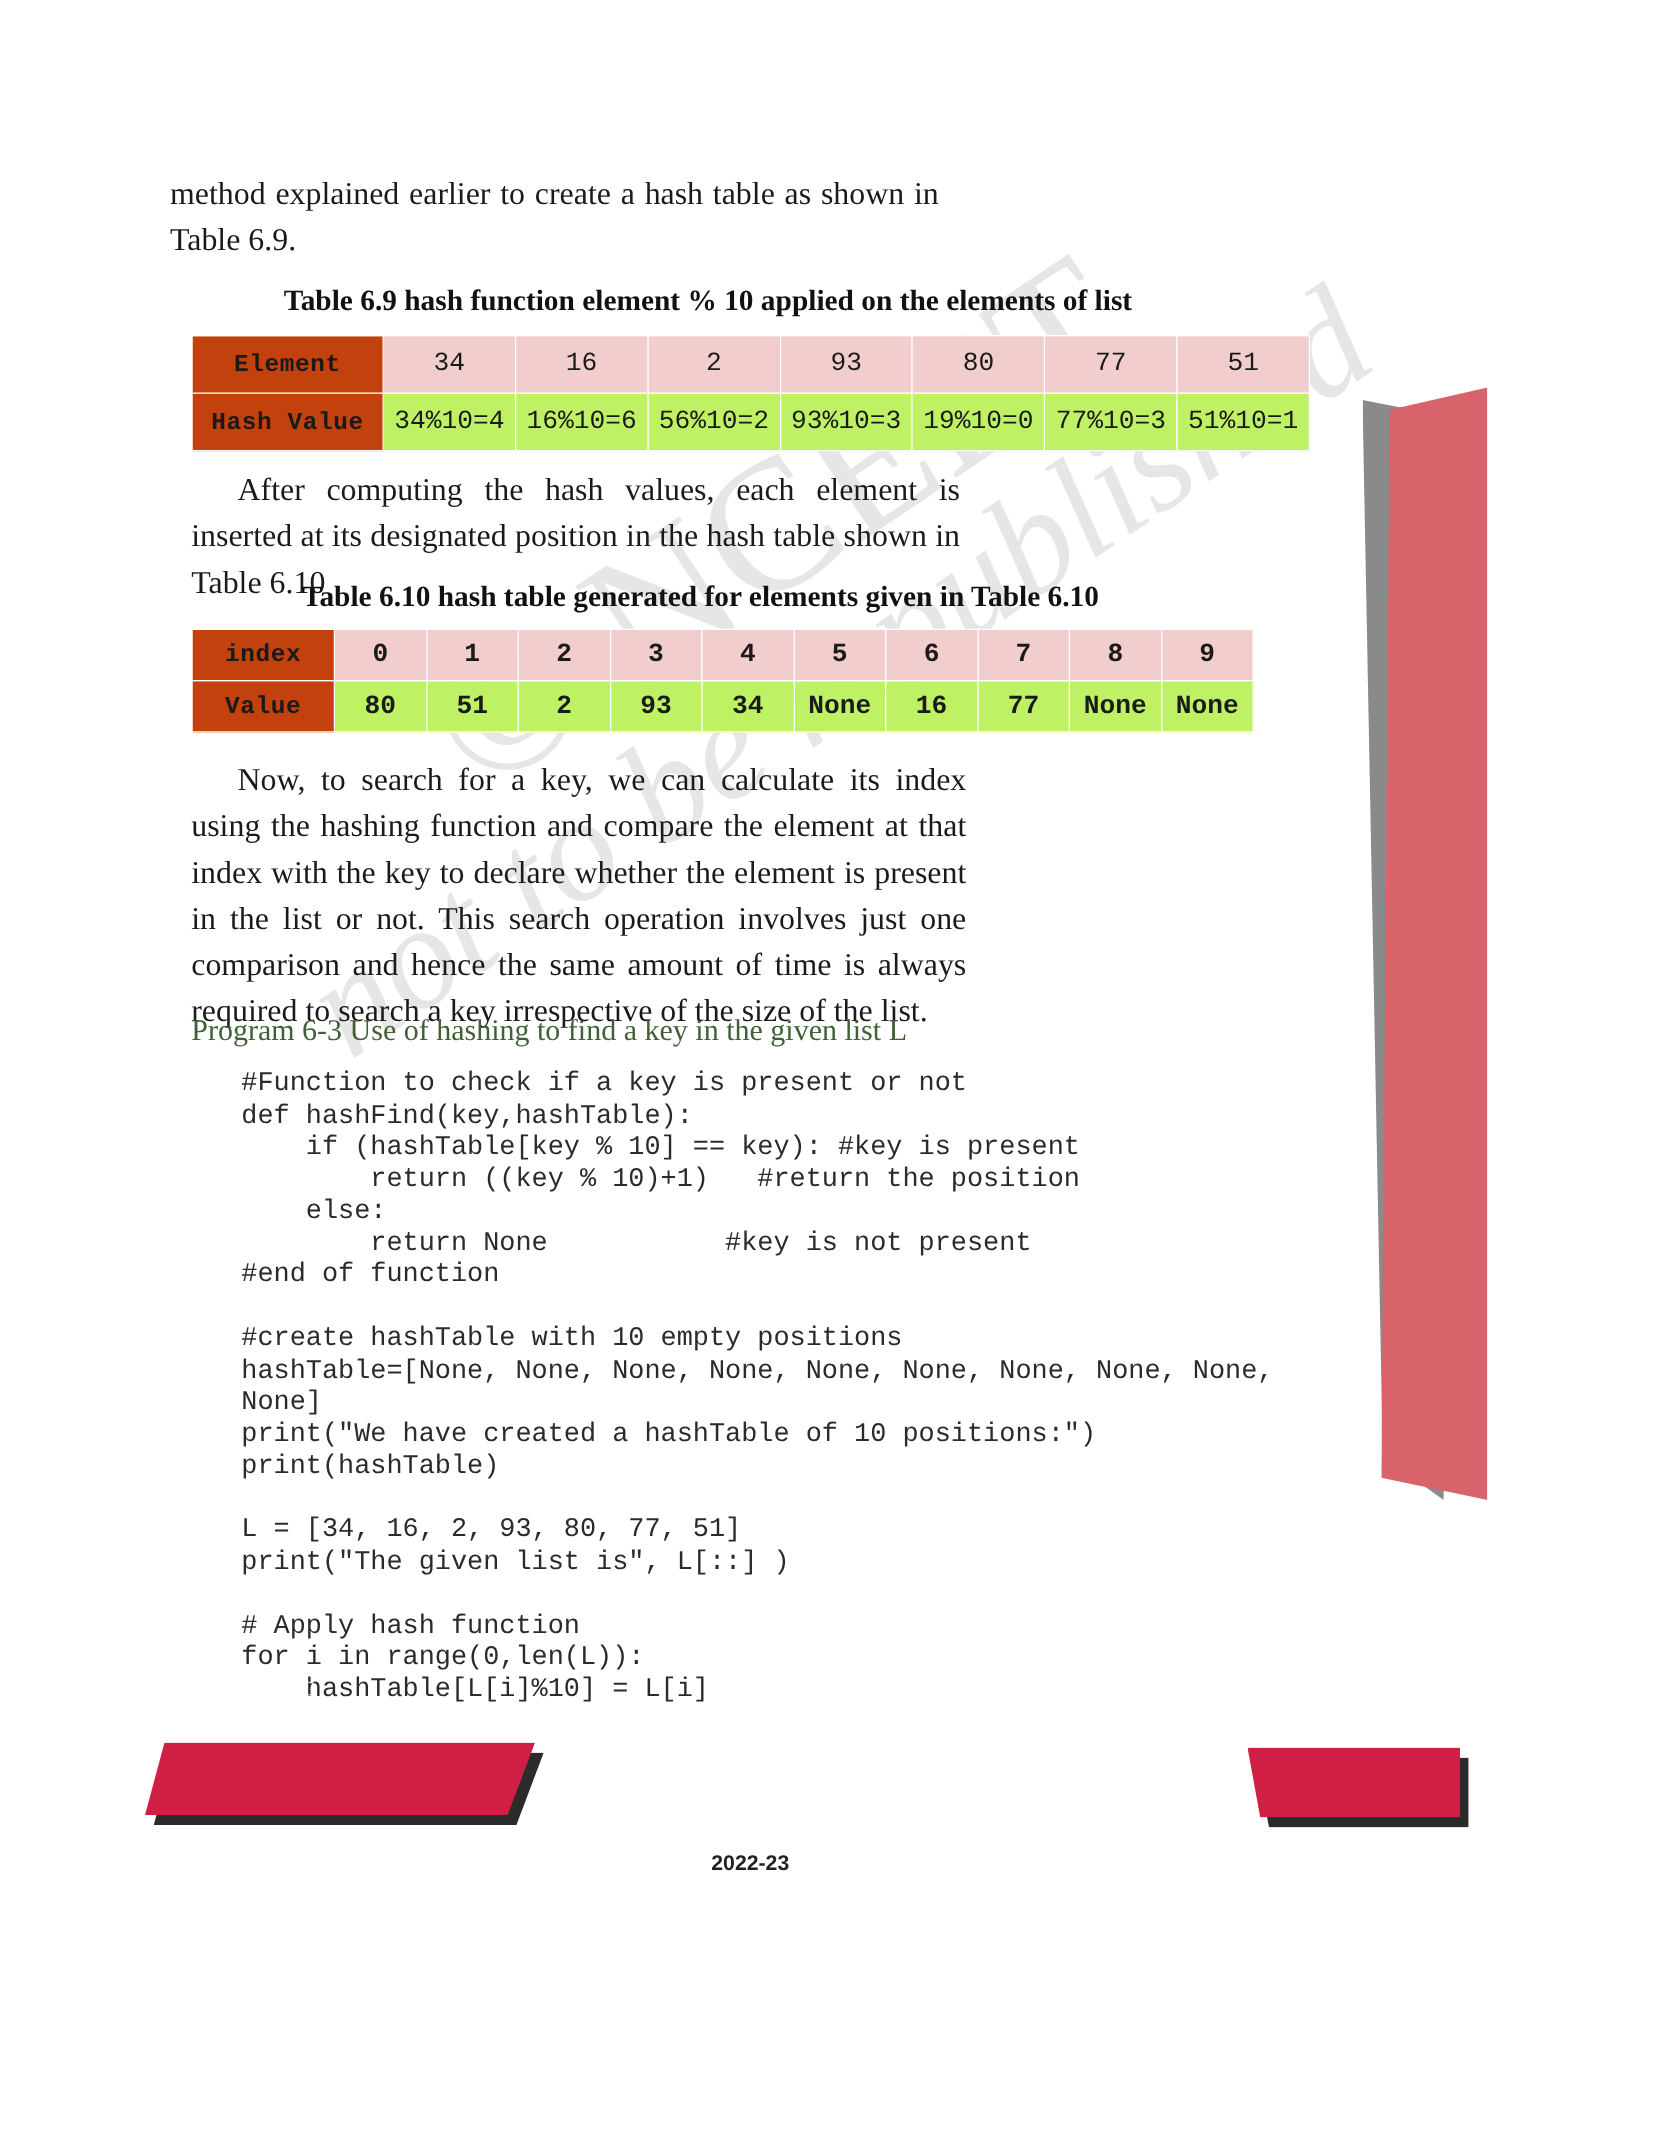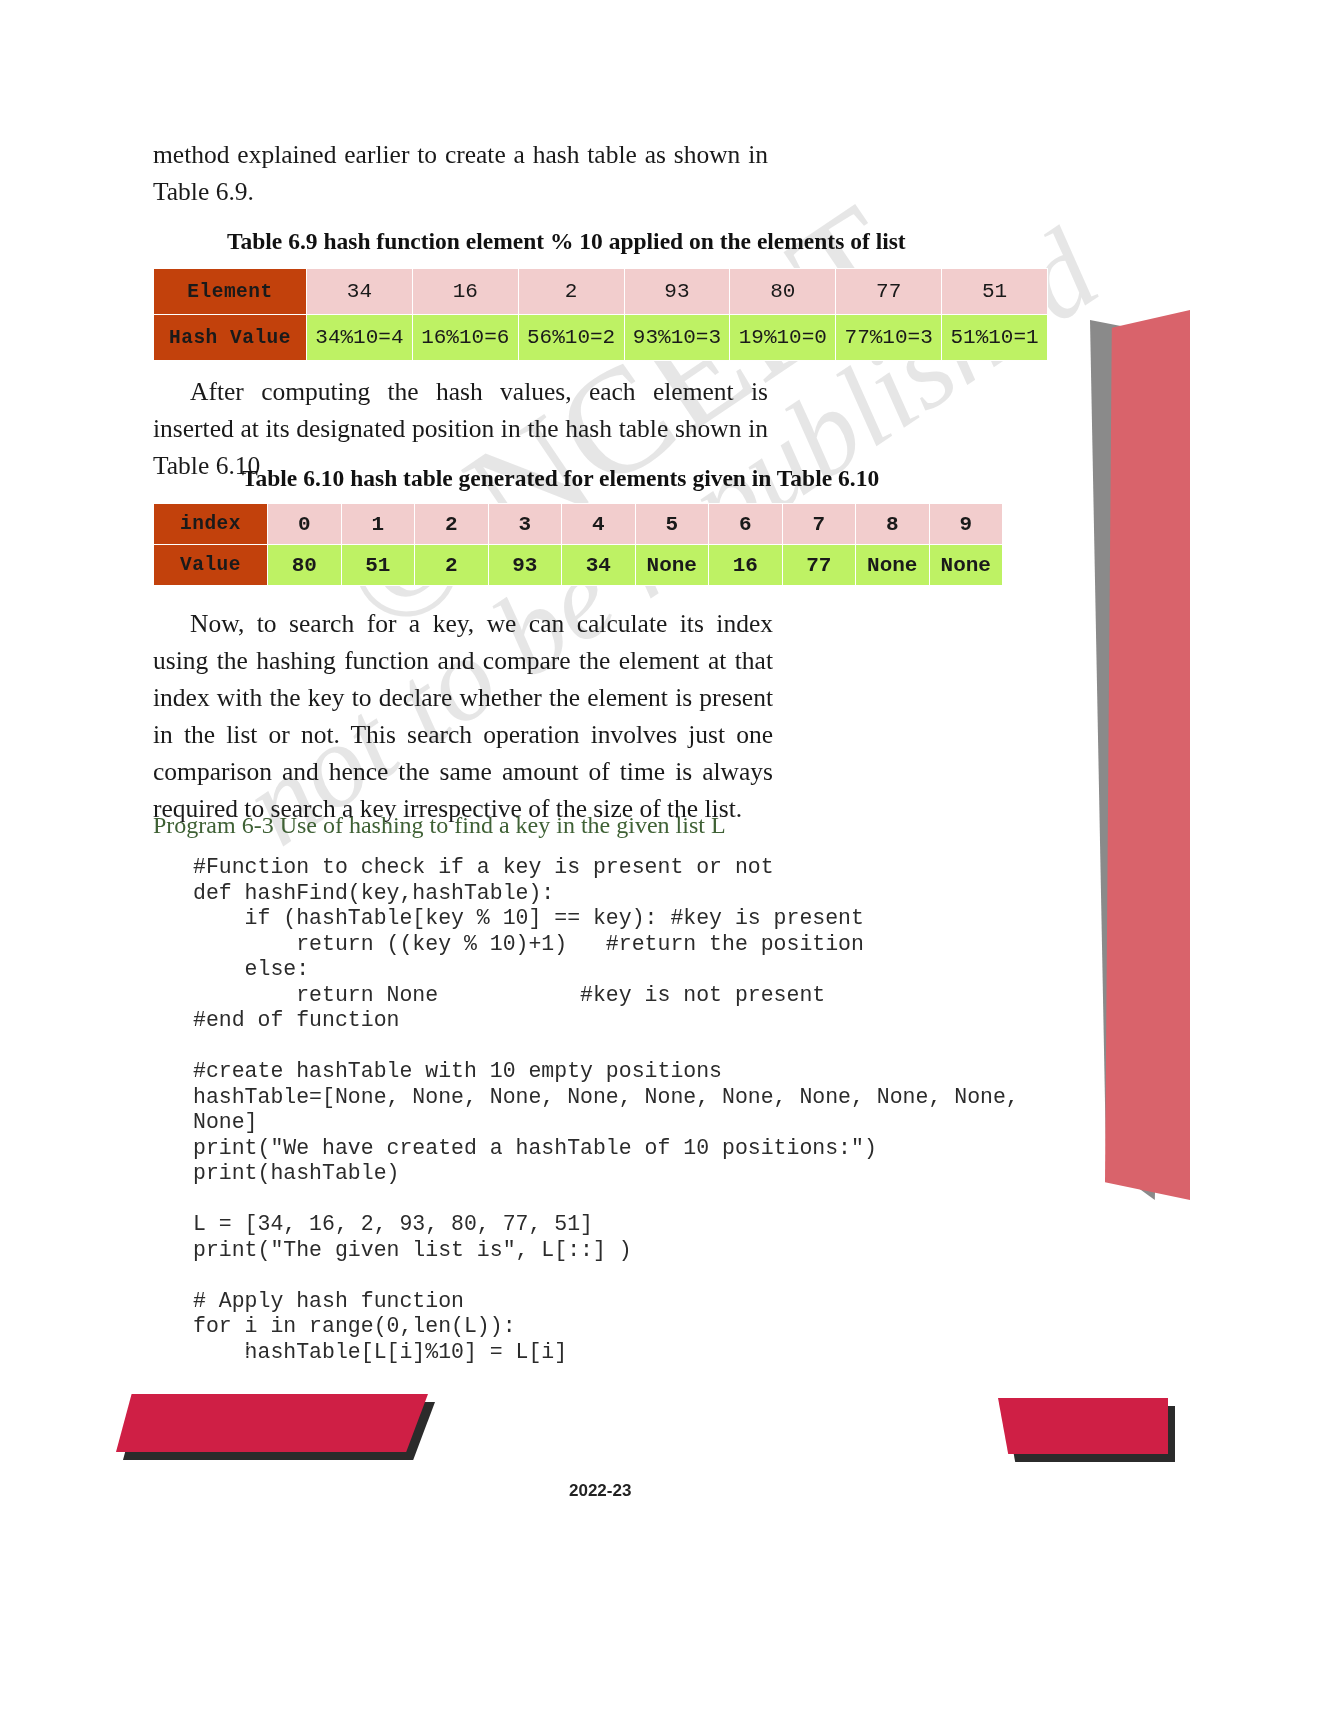--- a/index.html
+++ b/index.html
@@ -197,21 +197,21 @@
 <div class="edge-gray"></div>
 <div class="edge-red"></div>
 
 <div class="watermark">
   <div class="wm-text wm1">not to be republished</div>
   <div class="wm-text wm2">© NCERT</div>
 </div>
 
 <div class="page">
 
-  <div class="para" style="left:153px; top:136px; width:615px;">method explained earlier to create a hash table as shown in Table 6.9.</div>
+  <div class="para" style="left:136px; top:136px; width:615px;">method explained earlier to create a hash table as shown in Table 6.9.</div>
 
   <div class="tbl-caption" style="left:227px; top:228px;">Table 6.9 hash function element % 10 applied on the elements of list</div>
 
   <table class="hash" id="t69">
     <tbody>
         <tr>
       <td class="hdr">Element</td>
       <td class="cellA">34</td>
       <td class="cellA">16</td>
       <td class="cellA">2</td>

